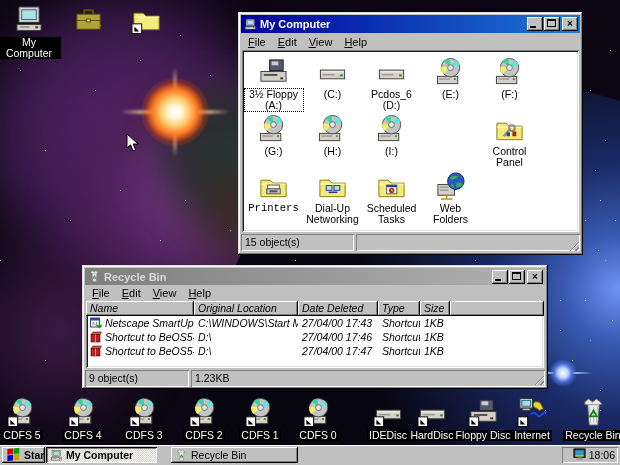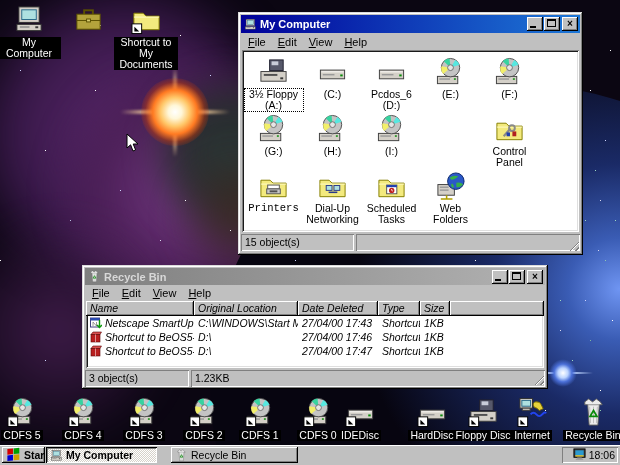--- a/index.html
+++ b/index.html
@@ -134,21 +134,20 @@
           <rect x="14" y="15.5" width="4" height="3" fill="#d8cc70" stroke="#5a5000"></rect>
         </svg>
       </div>
       <div class="desk-icon" style="left: 114px; top: 4px;">
         <svg viewBox="0 0 32 32">
           <path d="M3 9.5 L3 26.5 L29 26.5 L29 12.5 L15.5 12.5 L12.5 9.5 Z" fill="#f3ea7e" stroke="#857f00"></path>
           <path d="M3 13.5 L29 13.5" stroke="#fffbc8"></path>
           <rect x="1" y="20.5" width="10" height="10" fill="#fff" stroke="#000"></rect>
           <path d="M3.5 28.5 L3.5 23.5 L8.5 28.5 Z" fill="#000"></path>
         </svg>
-        <span class="dlabel">Shortcut to My Documents</span>
       </div>
     </div>
   <div id="bottom-icons">
       <div class="desk-icon" style="left: -10px; top: 397px;">
         <svg viewBox="0 0 32 32">
           <rect x="2.5" y="20" width="21" height="7.5" fill="#d4d0c8" stroke="#404040"></rect>
           <rect x="4.5" y="22" width="11" height="1.5" fill="#9a9a9a"></rect>
           <rect x="19.5" y="22" width="2" height="1.5" fill="#0a8a0a"></rect>
           <circle cx="16" cy="11" r="9.5" fill="#c4c4c4" stroke="#505050"></circle>
           <path d="M16 11 L9 4.5 A9.5 9.5 0 0 1 15 1.6 Z" fill="#37d3a0"></path>
@@ -228,21 +227,21 @@
           <circle cx="16" cy="11" r="9.5" fill="#c4c4c4" stroke="#505050"></circle>
           <path d="M16 11 L9 4.5 A9.5 9.5 0 0 1 15 1.6 Z" fill="#37d3a0"></path>
           <path d="M16 11 L21 3 A9.5 9.5 0 0 1 25.3 8 Z" fill="#57e8e0"></path>
           <path d="M16 11 L6.6 9.5 A9.5 9.5 0 0 0 8.4 17.5 Z" fill="#f2ef6a"></path>
           <circle cx="16" cy="11" r="3" fill="#e6e6e6" stroke="#707070"></circle>
           <rect x="1" y="20.5" width="10" height="10" fill="#fff" stroke="#000"></rect>
           <path d="M3.5 28.5 L3.5 23.5 L8.5 28.5 Z" fill="#000"></path>
         </svg>
         <span class="dlabel">CDFS 0</span>
       </div>
-      <div class="desk-icon" style="left: 328px; top: 397px;">
+      <div class="desk-icon" style="left: 356px; top: 397px;">
         <svg viewBox="0 0 32 32">
           <rect x="3.5" y="13.5" width="25" height="9" fill="#d4d0c8" stroke="#404040"></rect>
           <rect x="4.5" y="14.5" width="23" height="1.5" fill="#f0ede8"></rect>
           <rect x="6" y="17.5" width="12" height="1.5" fill="#9a9a9a"></rect>
           <rect x="24" y="18" width="2.5" height="2" fill="#0a8a0a"></rect>
           <rect x="1" y="20.5" width="10" height="10" fill="#fff" stroke="#000"></rect>
           <path d="M3.5 28.5 L3.5 23.5 L8.5 28.5 Z" fill="#000"></path>
         </svg>
         <span class="dlabel">IDEDisc</span>
       </div>
@@ -575,21 +574,21 @@
           </div>
           <div class="lv-cell" style="width: 42px;">
             <span>Shortcut</span>
           </div>
           <div class="lv-cell" style="width: 30px;">
             <span>1KB</span>
           </div>
         </div>
       </div>
     <div class="statusbar" style="height:18px;">
-      <div class="spanel" style="width:104px;">3 object(s)</div>
+      <div class="spanel" style="width:104px;">9 object(s)</div>
       <div class="spanel" style="flex:1;">1.23KB</div>
       <div class="grip"></div>
     </div>
   </div>
 
   <div id="taskbar">
     <div class="tb-btn" id="start-btn" style="left:2px; width:43px;">
       <span class="ticon" id="start-flag"><svg viewBox="0 0 16 16" style="width:15px;height:14px">
             <g transform="skewY(-6) translate(0,1.5)">
               <rect x="1" y="1" width="6.4" height="6.4" fill="#d40000"></rect>

